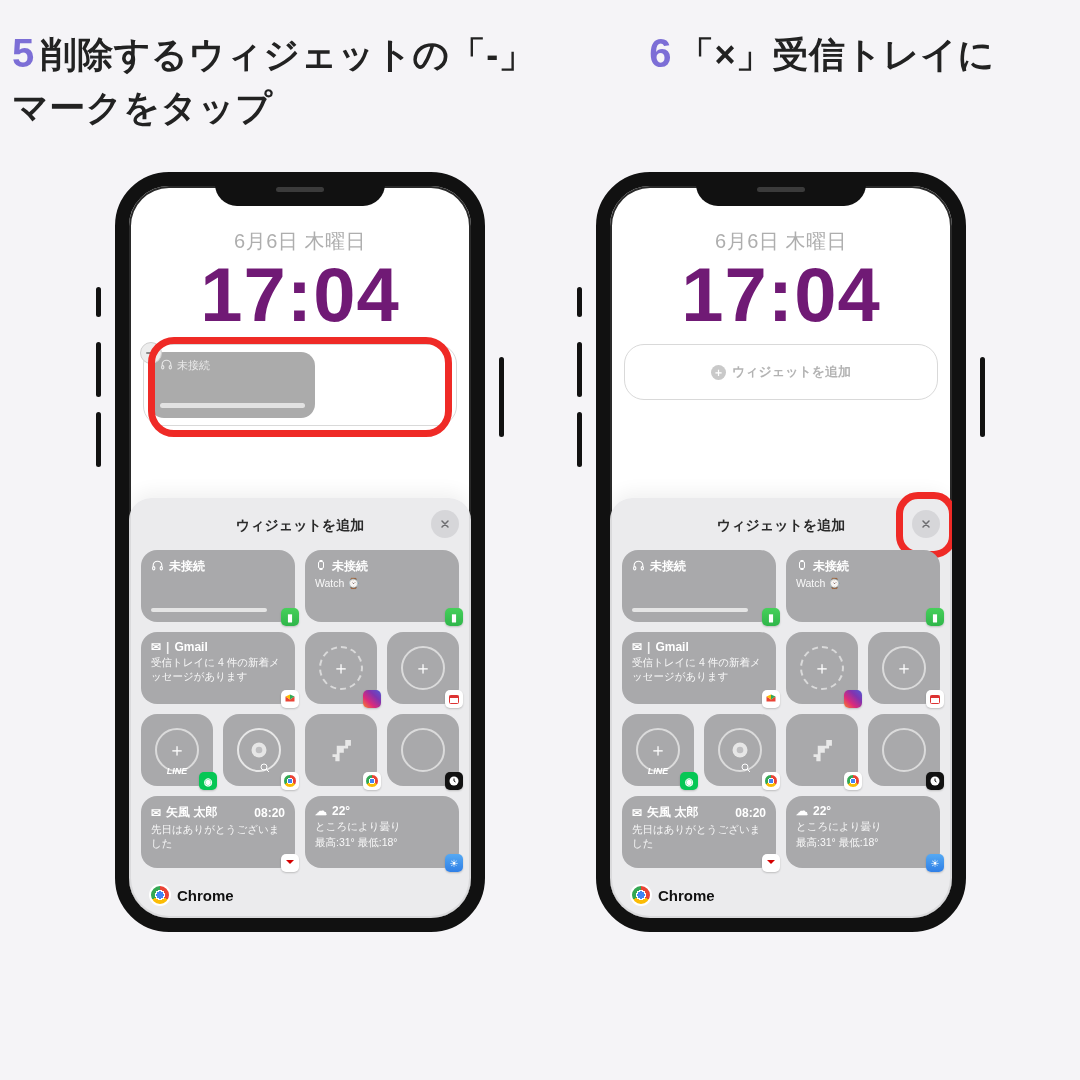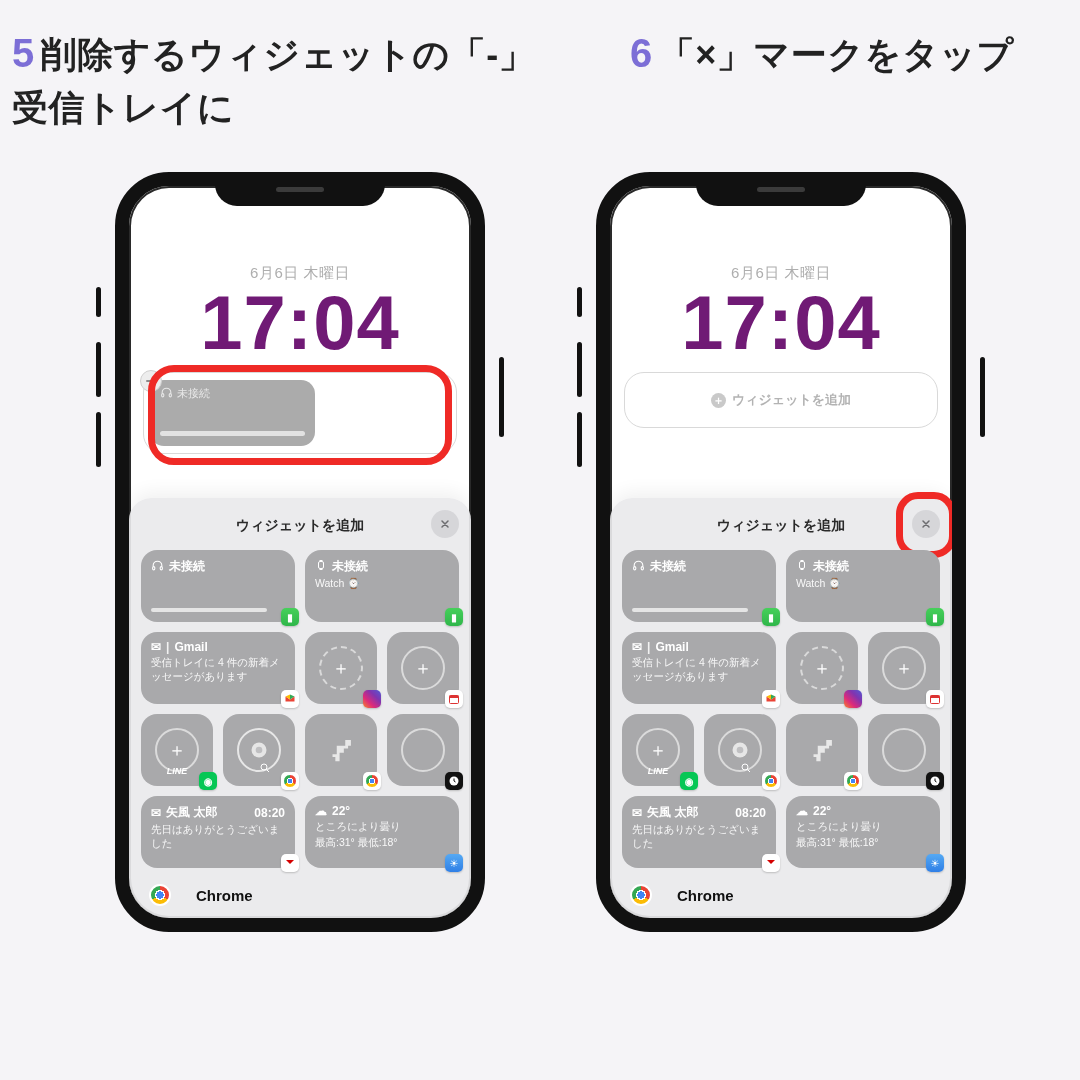--- a/index.html
+++ b/index.html
@@ -65,22 +65,22 @@
   }
   
   .side-btn { position:absolute; background:#111; border-radius:3px; }
   .sb-l1 { width:5px; height:30px; left:-19px; top:115px; }
   .sb-l2 { width:5px; height:55px; left:-19px; top:170px; }
   .sb-l3 { width:5px; height:55px; left:-19px; top:240px; }
   .sb-r  { width:5px; height:80px; right:-19px; top:185px; }
 
   
   .ls-date {
-    text-align:center; color:#aeaeae; font-size:15px; font-weight:500;
-    margin-top: 78px; letter-spacing:0.5px;
+    text-align:center; color:#aeaeae; font-size:20px; font-weight:500;
+    margin-top: 42px; letter-spacing:0.5px;
   }
   .ls-time {
     text-align:center; color:#701a75; font-size:76px; font-weight:700;
     letter-spacing:1px; margin-top:-4px;
   }
 
   
   .slot-area {
     margin: 6px 14px 0 14px;
     height: 82px;
@@ -183,33 +183,33 @@
   .chrome-ball {
     width:22px; height:22px; border-radius:50%;
     background:
       radial-gradient(circle, #4285f4 0 28%, #fff 28% 40%, transparent 40%),
       conic-gradient(#ea4335 0 120deg, #fbbc05 120deg 240deg, #34a853 240deg 360deg);
     border:2px solid #fff;
   }
 
   
   .sugg {
-    display:flex; align-items:center; gap:25px;
+    display:flex; align-items:center; gap:6px;
     position:absolute; bottom:12px; left:20px; color:#111; font-size:15px; font-weight:700;
   }
 
 </style>
 </head>
 <body>
 
 <div class="caption c5">
-  <span class="num">5</span><span>削除するウィジェットの「-」受信トレイに</span>
+  <span class="num">5</span><span>削除するウィジェットの「-」マークをタップ</span>
 </div>
 <div class="caption c6">
-  <span class="num">6</span><span>「×」マークをタップ</span>
+  <span class="num">6</span><span>「×」受信トレイに</span>
 </div>
 
 <div class="phone-wrap left">
   <div class="side-btn sb-l1"></div>
   <div class="side-btn sb-l2"></div>
   <div class="side-btn sb-l3"></div>
   <div class="side-btn sb-r"></div>
 
   <div class="phone">
     <div class="notch"></div>

